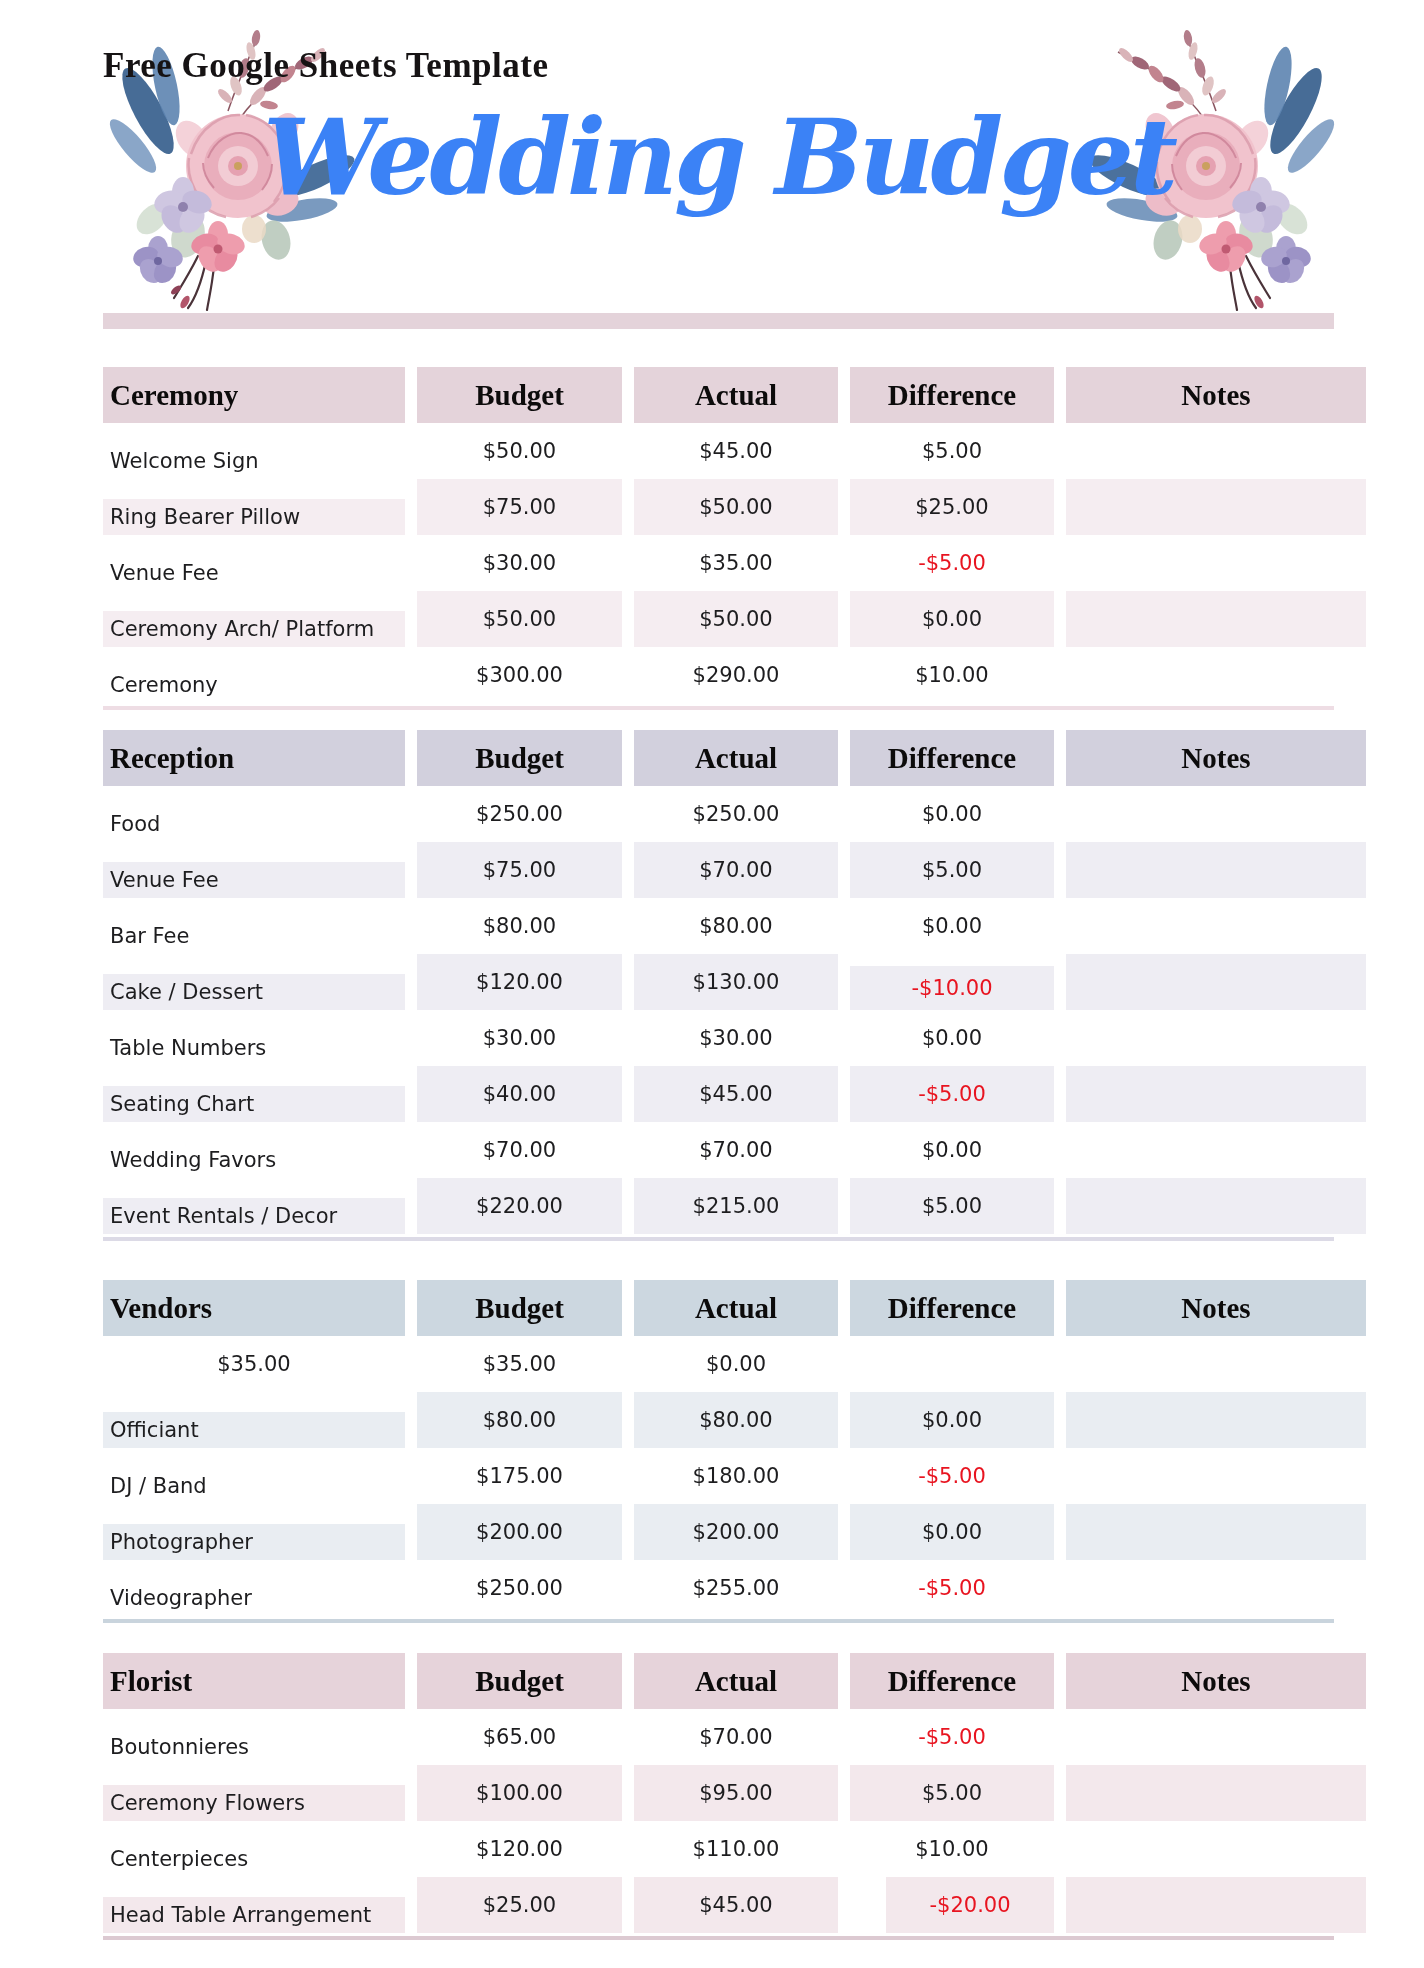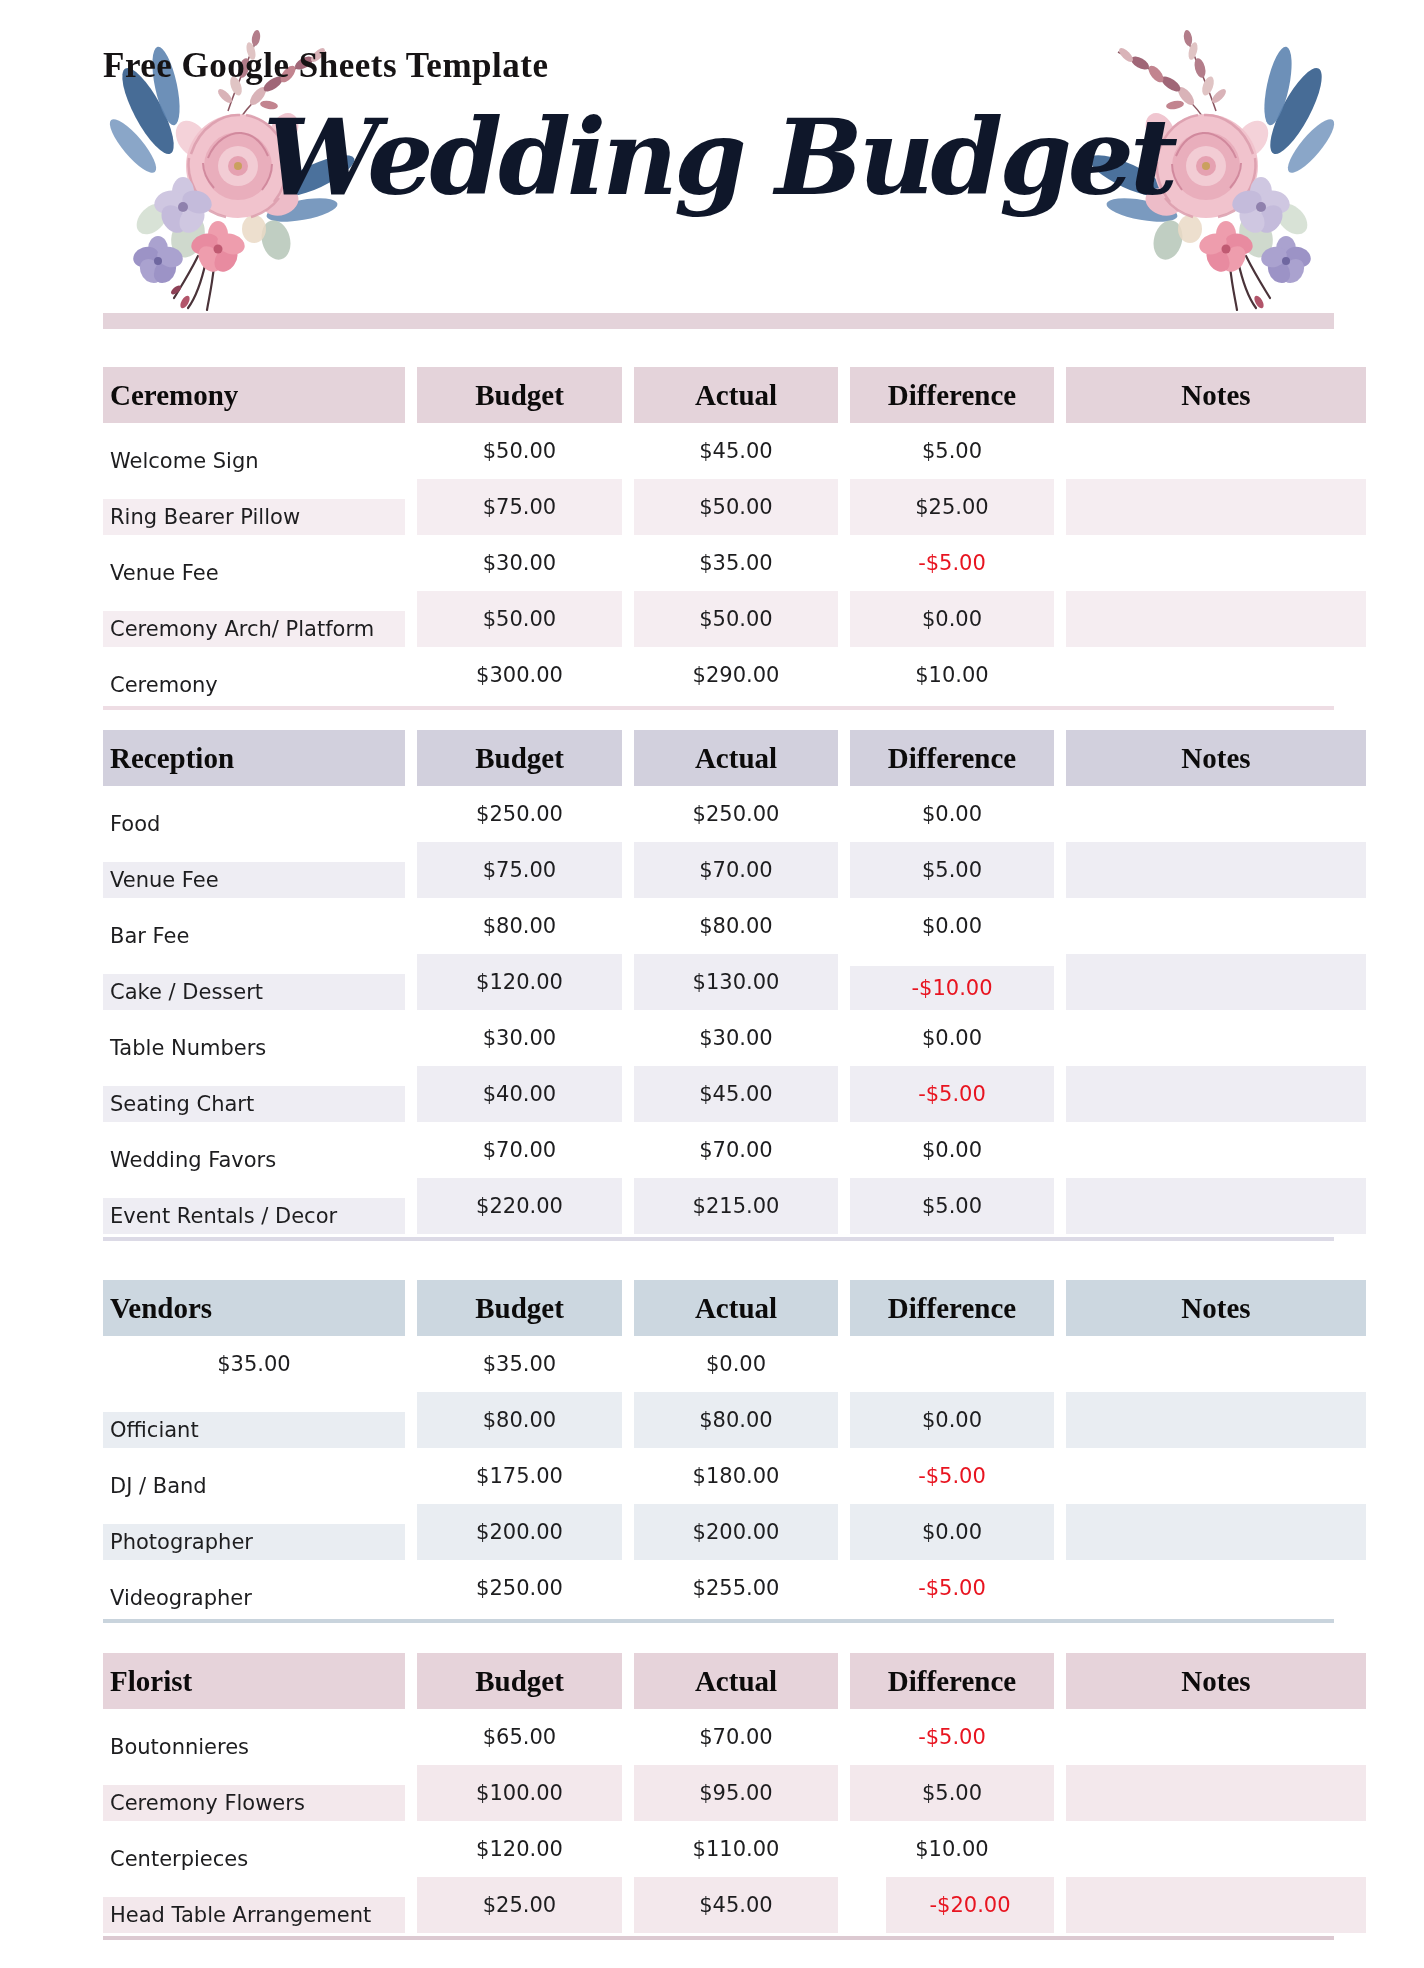--- a/index.html
+++ b/index.html
@@ -9,21 +9,21 @@
 
   
   .eyebrow {
     position:absolute; top:46px; left:103px; width:1231px;
     text-align:left; font:700 35px/1.15 "Liberation Serif", serif;
     letter-spacing:0.5px; color:#161314;
   }
   .script-title {
     position:absolute; top:88px; left:103px; width:1231px;
     text-align:center; font:italic 700 104px/1.35 "DejaVu Serif", serif;
-    letter-spacing:-4px; color:#0f172a; white-space:nowrap;
+    letter-spacing:-4px; color:#3b82f6; white-space:nowrap;
   }
   .bouquet { position:absolute; top:26px; width:270px; height:285px; }
   .bouquet.left  { left:88px; }
   .bouquet.right { left:1086px; transform:scaleX(-1); }
 
   .accent-bar { position:absolute; left:103px; top:313px; width:1231px; height:16px; }
 
   
   .tables { position:absolute; inset:0; }
   .budget-table { position:absolute; left:103px; width:1231px; }

